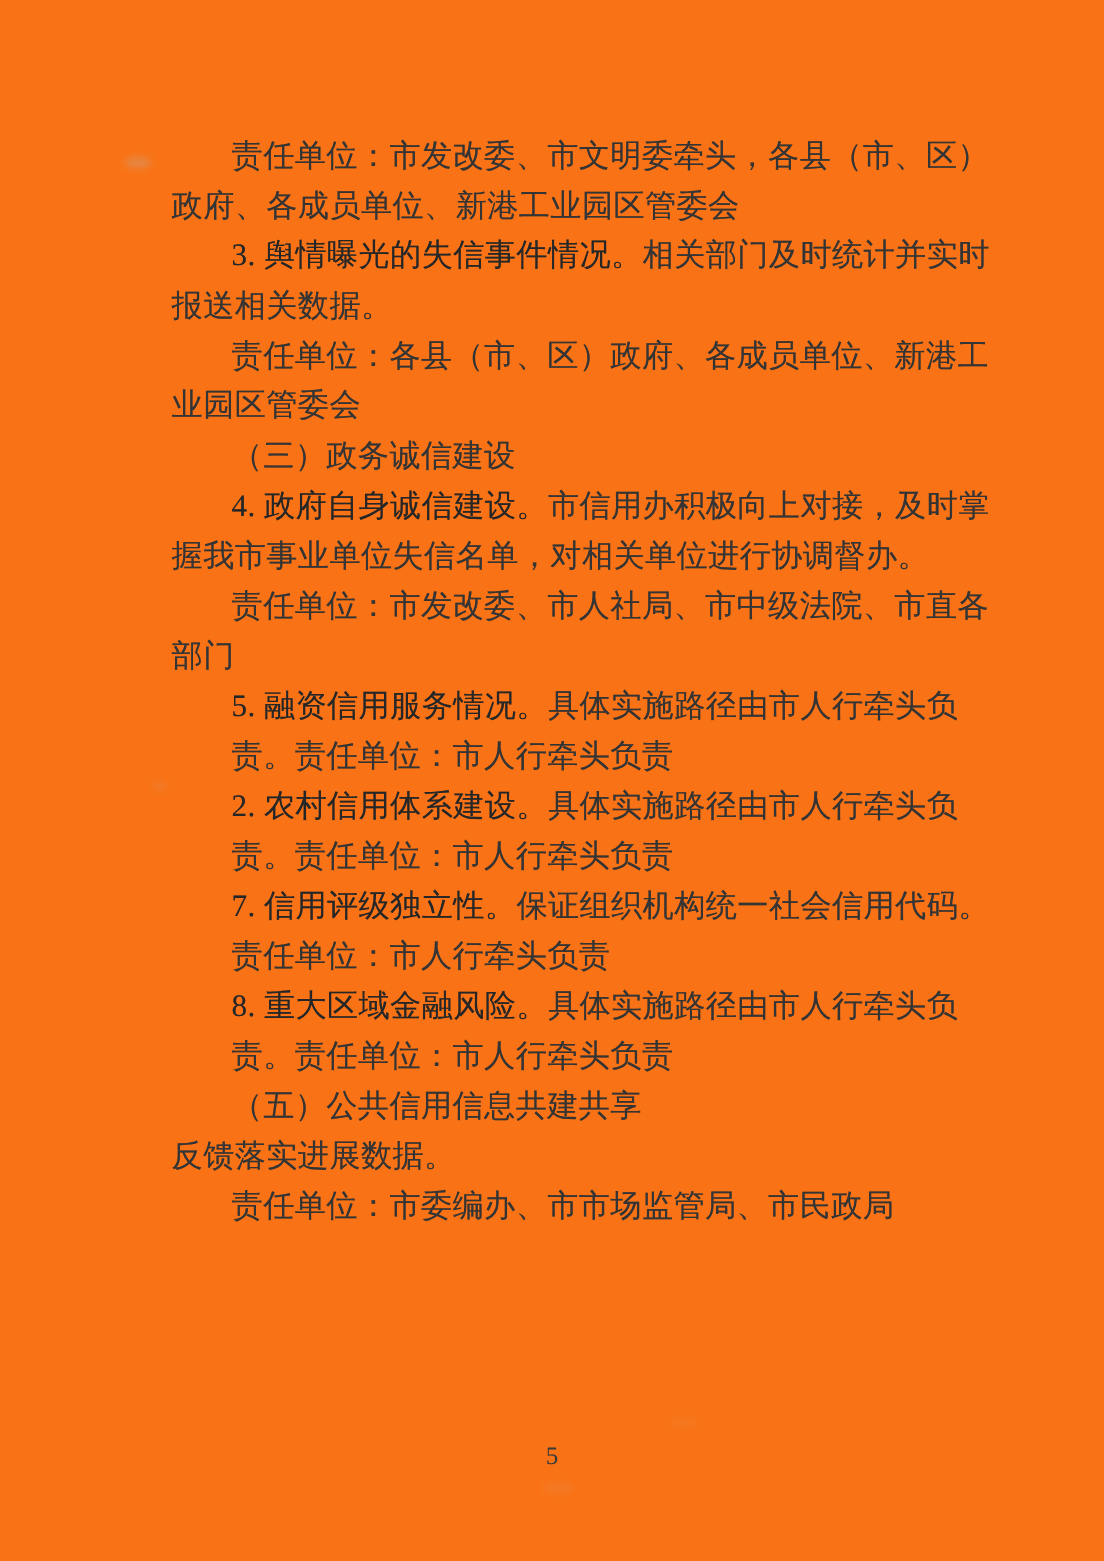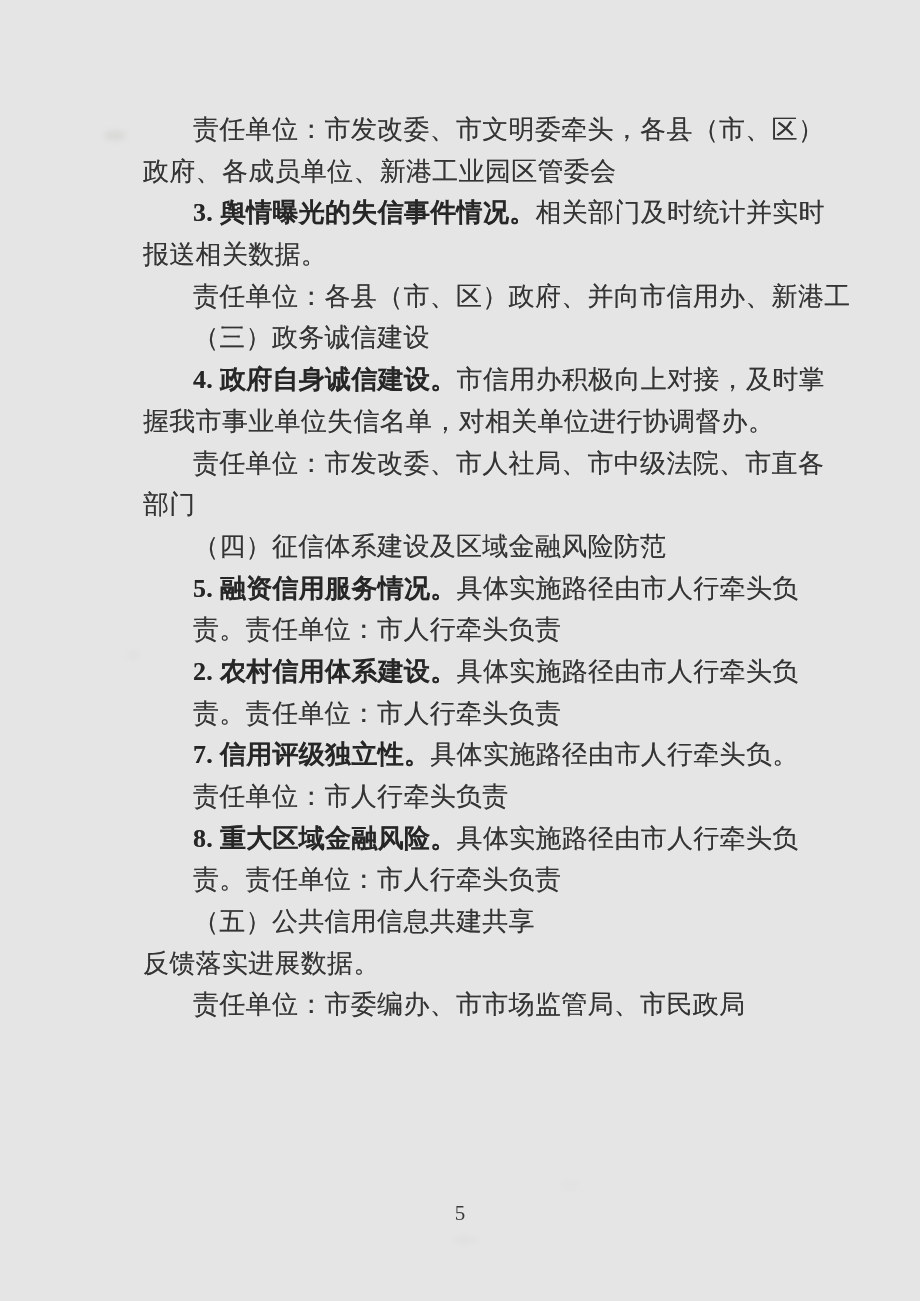--- a/index.html
+++ b/index.html
@@ -4,21 +4,21 @@
 <style>
   html, body {
     margin: 0;
     padding: 0;
     background: #ffffff;
   }
   .page {
     position: relative;
     width: 920px;
     height: 1301px;
-    background: #e5e5e5;
+    background: #f97316;
     overflow: hidden;
     font-family: "Liberation Serif", "DejaVu Serif", serif;
     color: #333333;
   }
   .doc-body {
     position: absolute;
     top: 109px;
     left: 143px;
     width: 660px;
   }
@@ -29,21 +29,21 @@
     white-space: nowrap;
     letter-spacing: 0.3px;
     color: #343434;
     
     text-shadow: 0 0 0.5px rgba(60,60,60,0.55);
   }
   .line.indent {
     padding-left: 50px;
   }
   .run.bold {
-    font-weight: 700;
+    font-weight: 400;
     color: #262626;
   }
   .page-number {
     position: absolute;
     top: 1198px;
     left: 0;
     width: 920px;
     text-align: center;
     font-size: 21px;
     line-height: 30px;
@@ -70,32 +70,32 @@
   <div class="smudge s1"></div>
   <div class="smudge s2"></div>
   <div class="smudge s3"></div>
   <div class="smudge s4"></div>
 
   <div class="doc-body">
       <div class="line indent"><span class="run">责任单位：市发改委、市文明委牵头，各县（市、区）</span></div>
       <div class="line"><span class="run">政府、各成员单位、新港工业园区管委会</span></div>
       <div class="line indent"><span class="run bold">3. 舆情曝光的失信事件情况。</span><span class="run">相关部门及时统计并实时</span></div>
       <div class="line"><span class="run">报送相关数据。</span></div>
-      <div class="line indent"><span class="run">责任单位：各县（市、区）政府、并向市信用办、新港工</span></div>
+      <div class="line indent"><span class="run">责任单位：各县（市、区）政府、各成员单位、新港工</span></div>
+      <div class="line"><span class="run">业园区管委会</span></div>
       <div class="line indent"><span class="run">（三）政务诚信建设</span></div>
       <div class="line indent"><span class="run bold">4. 政府自身诚信建设。</span><span class="run">市信用办积极向上对接，及时掌</span></div>
       <div class="line"><span class="run">握我市事业单位失信名单，对相关单位进行协调督办。</span></div>
       <div class="line indent"><span class="run">责任单位：市发改委、市人社局、市中级法院、市直各</span></div>
       <div class="line"><span class="run">部门</span></div>
-      <div class="line indent"><span class="run">（四）征信体系建设及区域金融风险防范</span></div>
       <div class="line indent"><span class="run bold">5. 融资信用服务情况。</span><span class="run">具体实施路径由市人行牵头负</span></div>
       <div class="line indent"><span class="run">责。责任单位：市人行牵头负责</span></div>
       <div class="line indent"><span class="run bold">2. 农村信用体系建设。</span><span class="run">具体实施路径由市人行牵头负</span></div>
       <div class="line indent"><span class="run">责。责任单位：市人行牵头负责</span></div>
-      <div class="line indent"><span class="run bold">7. 信用评级独立性。</span><span class="run">具体实施路径由市人行牵头负。</span></div>
+      <div class="line indent"><span class="run bold">7. 信用评级独立性。</span><span class="run">保证组织机构统一社会信用代码。</span></div>
       <div class="line indent"><span class="run">责任单位：市人行牵头负责</span></div>
       <div class="line indent"><span class="run bold">8. 重大区域金融风险。</span><span class="run">具体实施路径由市人行牵头负</span></div>
       <div class="line indent"><span class="run">责。责任单位：市人行牵头负责</span></div>
       <div class="line indent"><span class="run">（五）公共信用信息共建共享</span></div>
       <div class="line"><span class="run">反馈落实进展数据。</span></div>
       <div class="line indent"><span class="run">责任单位：市委编办、市市场监管局、市民政局</span></div>
     </div>
 
   <div class="page-number">5</div>
 </main>

